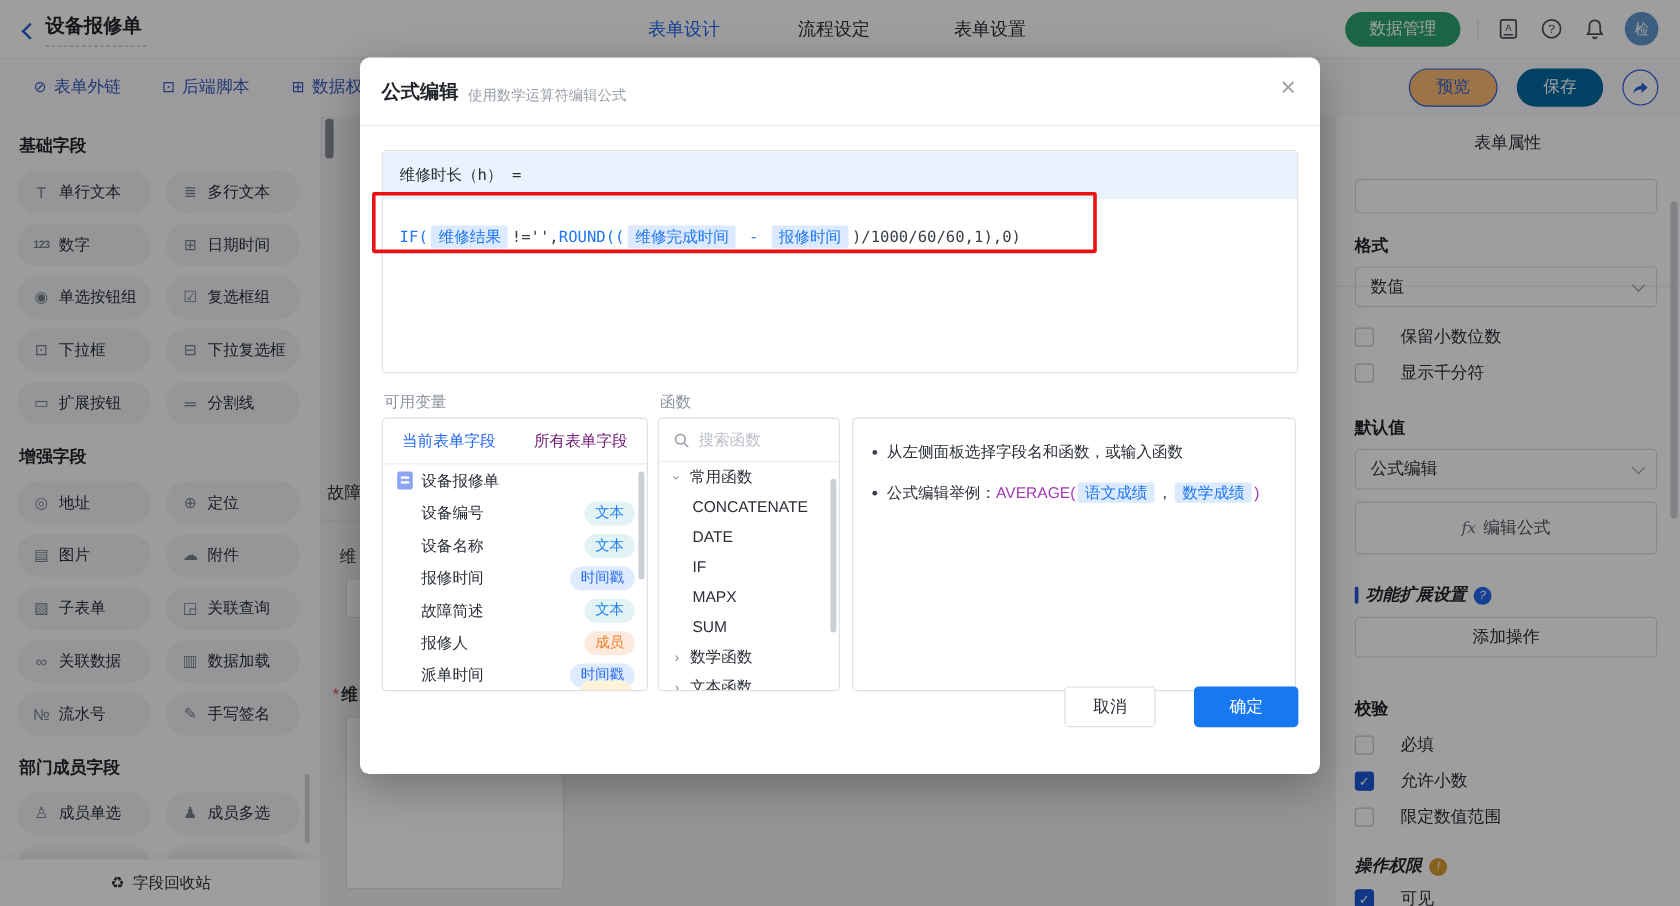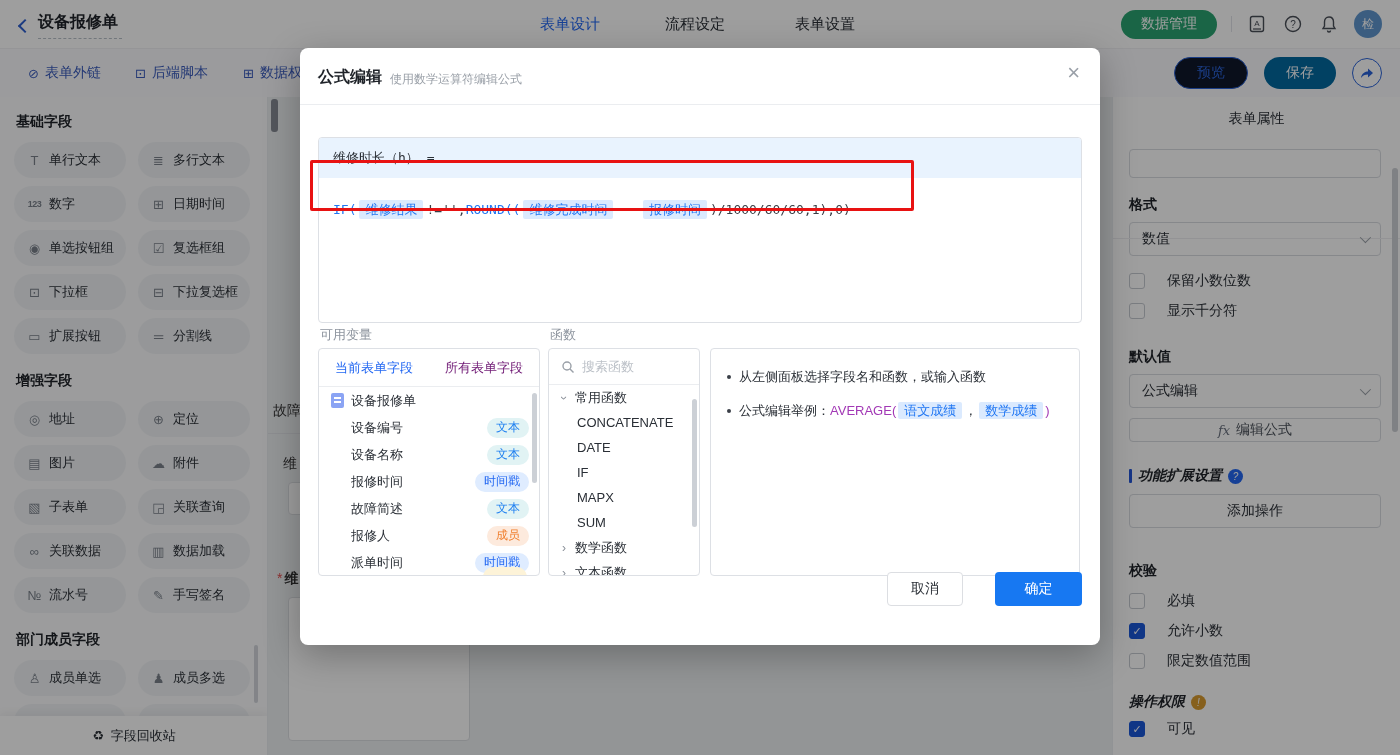--- a/index.html
+++ b/index.html
@@ -18,21 +18,21 @@
   .btn-green { background:#2ba471; color:#fff; font-size:14px; border:none; border-radius:15px; height:29px; padding:0 20px; cursor:pointer; }
   .tb-sep { width:1px; height:16px; background:#e0e3e8; }
   .tb-ic { width:22px; height:22px; display:flex; align-items:center; justify-content:center; color:#4a4f58; cursor:pointer; }
   .avatar { width:28px; height:28px; border-radius:50%; background:#5f97cf; color:#fff; font-size:12px; display:flex; align-items:center; justify-content:center; cursor:pointer; }
 
   
   .toolbar { position:absolute; left:0; top:48px; width:1400px; height:49px; background:#fafbfd; border-top:1px solid #f0f1f4; }
   .tool-link { position:absolute; top:15px; font-size:14px; color:#3a5bbd; cursor:pointer; display:flex; gap:6px; align-items:center; }
   .tool-link .g { font-size:13px; }
   .tool-actions { position:absolute; right:18px; top:8px; display:flex; gap:16px; align-items:center; }
-  .btn-preview { height:32px; padding:0 22px; border-radius:16px; background:#0f172a; border:1px solid #2b63d9; color:#2b63d9; font-size:14px; cursor:pointer; }
+  .btn-preview { height:32px; padding:0 22px; border-radius:16px; background:#fdba74; border:1px solid #2b63d9; color:#2b63d9; font-size:14px; cursor:pointer; }
   .btn-save { height:32px; padding:0 22px; border-radius:16px; background:#0369a1; border:none; color:#fff; font-size:14px; cursor:pointer; }
   .btn-share { width:30px; height:30px; border-radius:50%; background:#fff; border:1px solid #2b63d9; display:flex; align-items:center; justify-content:center; cursor:pointer; }
 
   
   .sidebar { position:absolute; left:0; top:97px; width:268px; height:658px; background:#fcfcfd; border-right:1px solid #ebedf0; padding:16px 0 0 14px; overflow:hidden; }
   .sec-title { font-size:14px; font-weight:bold; color:#1f2329; height:20px; margin:0 0 9px 2px; }
   .sec-title.mt { margin-top:18px; }
   .pill-row { display:flex; gap:12px; margin-bottom:8px; }
   .pill { width:112px; height:36px; border-radius:18px; background:#f1f3f6; display:flex; align-items:center; padding-left:13px; gap:7px; font-size:13px; color:#2a2f36; cursor:grab; white-space:nowrap; }
   .pill .ic { color:#7b828c; font-size:13px; width:15px; text-align:center; flex:none; }
@@ -58,37 +58,37 @@
   .rp-tab.active { color:#2468f2; }
   .rp-tab.active:after { content:""; position:absolute; bottom:0; left:50%; transform:translateX(-50%); width:58px; height:3px; background:#2055d4; }
   .rp-divider { position:absolute; left:0; top:141px; width:288px; height:1px; background:#ededf0; }
   .rp-input { margin-top:8px; width:252px; height:29px; border:1px solid #d9dce1; border-radius:4px; background:#fff; }
   .rp-label { margin-top:18px; font-size:14px; font-weight:bold; height:20px; }
   .rp-select { margin-top:6px; width:252px; height:34px; border:1px solid #d9dce1; border-radius:4px; display:flex; align-items:center; justify-content:space-between; padding:0 12px; font-size:14px; color:#2a2f36; cursor:pointer; }
   .chev { width:8px; height:8px; border-right:1.5px solid #9aa0a8; border-bottom:1.5px solid #9aa0a8; transform:rotate(45deg) translateY(-2px); }
   .cb-row { display:flex; align-items:center; gap:22px; font-size:14px; color:#2a2f36; height:18px; cursor:pointer; }
   .cb { width:16px; height:16px; border:1px solid #c6cad1; border-radius:3px; background:#fff; flex:none; display:flex; align-items:center; justify-content:center; font-size:11px; color:#fff; }
   .cb-row.on .cb { background:#1b57d9; border-color:#1b57d9; }
-  .rp-btn { margin-top:10px; width:252px; height:24px; border:1px solid #d9dce1; border-radius:4px; background:#fff; font-size:14px; color:#4e545d; display:flex; align-items:center; justify-content:center; gap:6px; cursor:pointer; }
+  .rp-btn { margin-top:10px; width:252px; height:44px; border:1px solid #d9dce1; border-radius:4px; background:#fff; font-size:14px; color:#4e545d; display:flex; align-items:center; justify-content:center; gap:6px; cursor:pointer; }
   .fx { font-family:"DejaVu Serif",serif; font-style:italic; color:#6b7280; font-size:13px; }
   .rp-sec { margin-top:24px; display:flex; align-items:center; gap:6px; font-size:14px; font-weight:bold; height:20px;font-style:italic; }
   .rp-sec .bar { width:3px; height:14px; background:#2456d9; border-radius:1px; }
   .badge-q { width:15px; height:15px; border-radius:50%; background:#2468f2; color:#fff; font-size:10px; display:flex; align-items:center; justify-content:center; font-weight:normal; }
   .badge-warn { width:15px; height:15px; border-radius:50%; background:#d99b2f; color:#fff; font-size:10px; display:flex; align-items:center; justify-content:center; font-weight:normal; }
   .rp-thumb { position:absolute; right:2px; top:71px; width:6px; height:264px; border-radius:3px; background:#cdd0d5; }
   .mt10{margin-top:10px}.mt12{margin-top:12px}.mt16{margin-top:16px}.mt28{margin-top:28px}.mt34{margin-top:34px}.mt22{margin-top:22px}.mt8{margin-top:8px}
 
   
   .dim { position:absolute; inset:0; background:rgba(0,0,0,.38); z-index:50; }
   .modal { position:absolute; left:300px; top:48px; width:800px; height:597px; background:#fff; border-radius:8px; box-shadow:0 10px 36px rgba(0,0,0,.28); z-index:60; }
   .m-head { height:57px; border-bottom:1px solid #ebedf0; position:relative; }
   .m-title { position:absolute; left:18px; top:19px; font-size:16px; font-weight:bold; color:#1f2329; }
   .m-sub { position:absolute; left:90px; top:23px; font-size:12px; color:#9aa0a8; }
   .m-close { position:absolute; right:20px; top:14px; font-size:22px; color:#9aa0a8; cursor:pointer; line-height:1; }
-  .f-box { position:absolute; left:18px; top:77px; width:764px; height:186px; border:1px solid #dde0e5; border-radius:4px; overflow:hidden;margin-top:12px; }
+  .f-box { position:absolute; left:18px; top:77px; width:764px; height:186px; border:1px solid #dde0e5; border-radius:4px; overflow:hidden; }
   .f-head { height:40px; background:#e9f3fe; display:flex; align-items:center; padding-left:14px; font-size:13px; color:#2a2f36; font-family:"DejaVu Sans Mono",monospace; }
   .f-body { padding:20px 14px; font-family:"DejaVu Sans Mono",monospace; font-size:13px; color:#3a3f47; line-height:24px; }
   .seg-fn, .seg-op { color:#2177f3; }
   .seg-field { background:#dbeafe; color:#2177f3; border-radius:2px; padding:2px 6px; margin:0 3px; font-family:"Liberation Sans","DejaVu Sans",sans-serif; }
   .m-lab { position:absolute; top:278px; font-size:13px; color:#8d949e; }
   .panel { position:absolute; top:300px; height:228px; border:1px solid #dde0e5; border-radius:4px; background:#fff; overflow:hidden; }
   .v-tabs { height:38px; display:flex; border-bottom:1px solid #ebedf0; }
   .v-tab { flex:1; display:flex; align-items:center; justify-content:center; font-size:13px; color:#701a75; cursor:pointer; }
   .v-tab.active { color:#2468f2; }
   .v-row { height:27px; display:flex; align-items:center; padding:0 10px 0 12px; font-size:13px; color:#2a2f36; cursor:pointer; }

